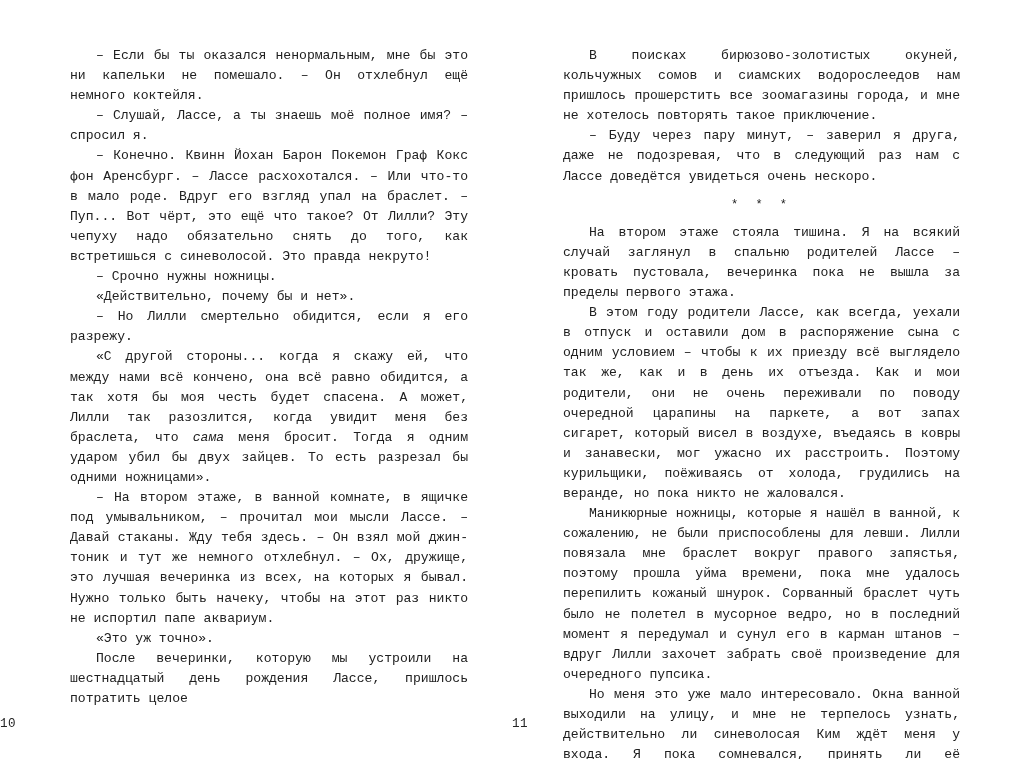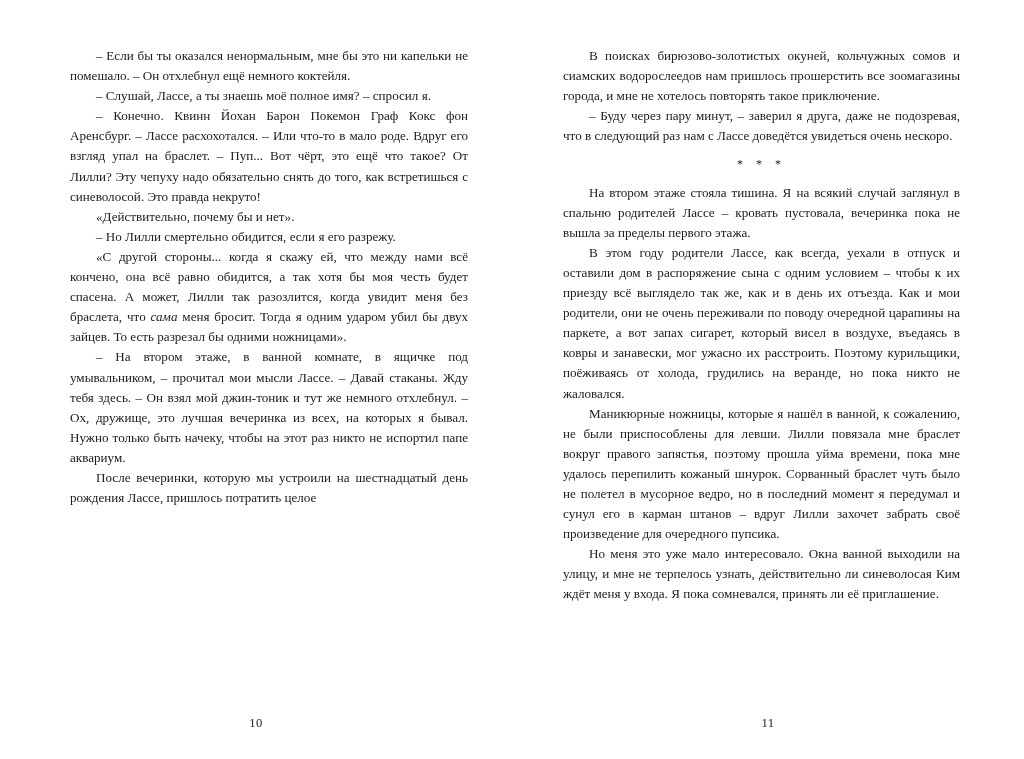--- a/index.html
+++ b/index.html
@@ -14,20 +14,21 @@
     overflow: hidden;
     font-family: "Liberation Serif", "DejaVu Serif", serif;
     color: #1a1a1a;
     -webkit-font-smoothing: antialiased;
   }
   .spread {
     position: relative;
     width: 1024px;
     height: 648px;
     background: #7dd3fc;
+    font-family: Liberation Mono, monospace;
   }
   .page {
     position: absolute;
     top: 0;
     height: 759px;
     background: #ffffff;
   }
   .page-left  { left: 0;   width: 512px; }
   .page-right { left: 512px; width: 512px; }
 
@@ -70,43 +71,45 @@
     line-height: 20.1px;
     padding-top: 8px;
     padding-bottom: 8px;
     color: #202020;
   }
 
   .folio {
     position: absolute;
     bottom: 28px;
     width: 100%;
-    text-align: center;
+    text-align: left;
     font-size: 12.6px;
     color: #232323;
     letter-spacing: 0.5px;
   }
 </style>
 </head>
 <body>
 
 <div class="spread">
 
   <div class="page page-left">
     <div class="text-column">
 
       <p class="para">– Если бы ты оказался ненормальным, мне бы это ни капельки не помешало. – Он отхлебнул ещё немного коктейля.</p>
       <p class="para">– Слушай, Лассе, а ты знаешь моё полное имя? – спросил я.</p>
       <p class="para">– Конечно. Квинн Йохан Барон Покемон Граф Кокс фон Аренсбург. – Лассе расхохотался. – Или что-то в мало роде. Вдруг его взгляд упал на браслет. – Пуп... Вот чёрт, это ещё что такое? От Лилли? Эту чепуху надо обязательно снять до того, как встретишься с синеволосой. Это правда некруто!</p>
+      <p class="para">– Срочно нужны ножницы.</p>
       <p class="para">«Действительно, почему бы и нет».</p>
       <p class="para">– Но Лилли смертельно обидится, если я его разрежу.</p>
 
       <p class="para"><span>«С другой стороны... когда я скажу ей, что между нами всё кончено, она всё равно обидится, а так хотя бы моя честь будет спасена. А может, Лилли так разозлится, когда увидит меня без браслета, что </span><em>сама</em><span> меня бросит. Тогда я одним ударом убил бы двух зайцев. То есть разрезал бы одними ножницами».</span></p>
 
       <p class="para">– На втором этаже, в ванной комнате, в ящичке под умывальником, – прочитал мои мысли Лассе. – Давай стаканы. Жду тебя здесь. – Он взял мой джин-тоник и тут же немного отхлебнул. – Ох, дружище, это лучшая вечеринка из всех, на которых я бывал. Нужно только быть начеку, чтобы на этот раз никто не испортил папе аквариум.</p>
+      <p class="para">«Это уж точно».</p>
       <p class="para">После вечеринки, которую мы устроили на шестнадцатый день рождения Лассе, пришлось потратить целое</p>
 
     </div>
     <div class="folio">10</div>
   </div>
 
   <div class="page page-right">
     <div class="text-column">
 
       <p class="para">В поисках бирюзово-золотистых окуней, кольчужных сомов и сиамских водорослеедов нам пришлось прошерстить все зоомагазины города, и мне не хотелось повторять такое приключение.</p>

